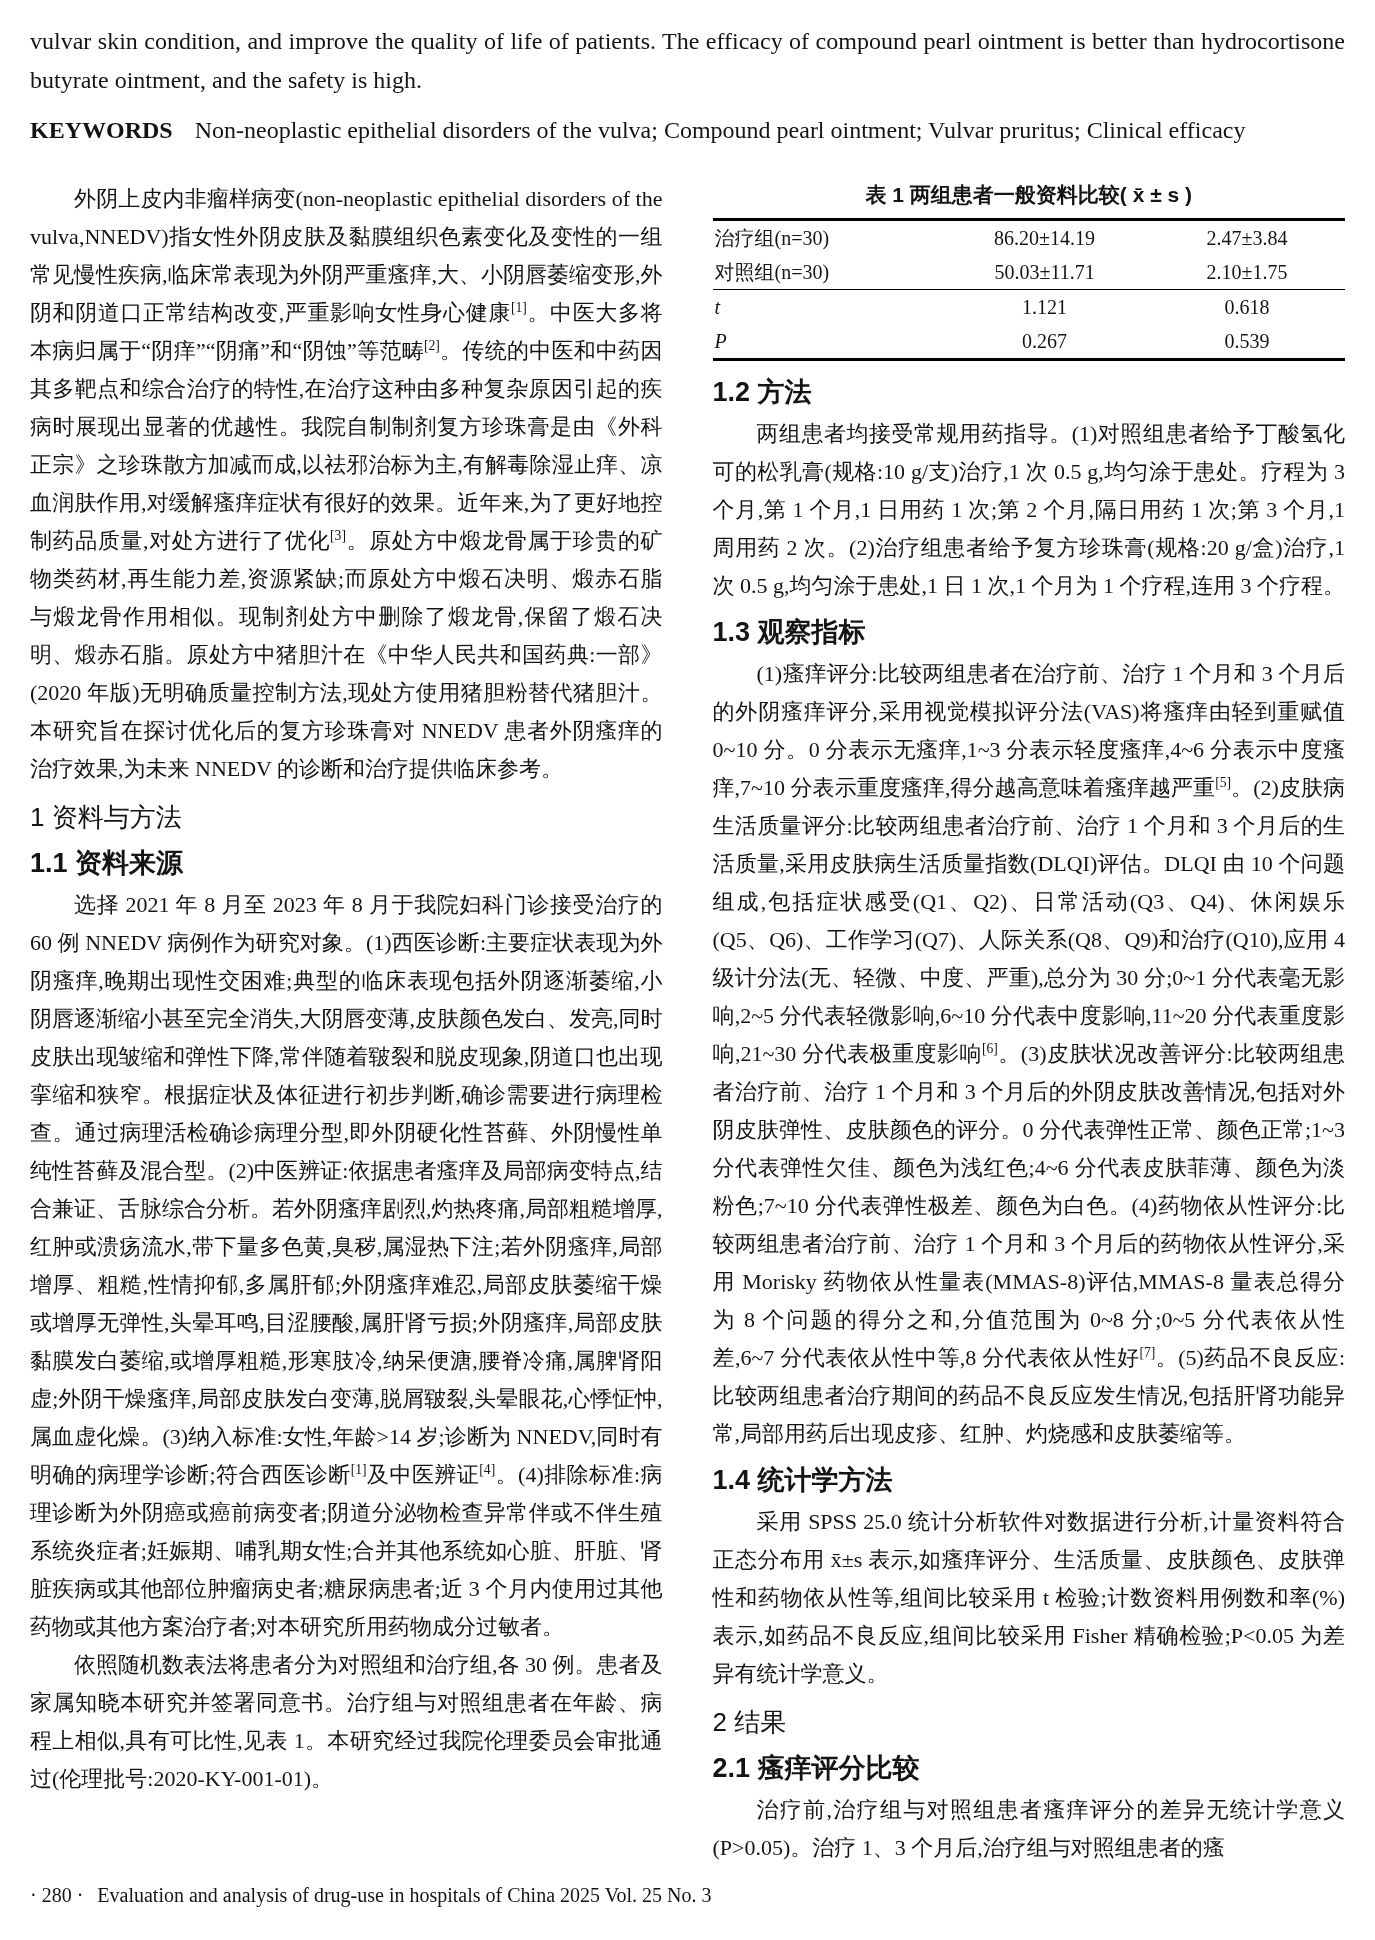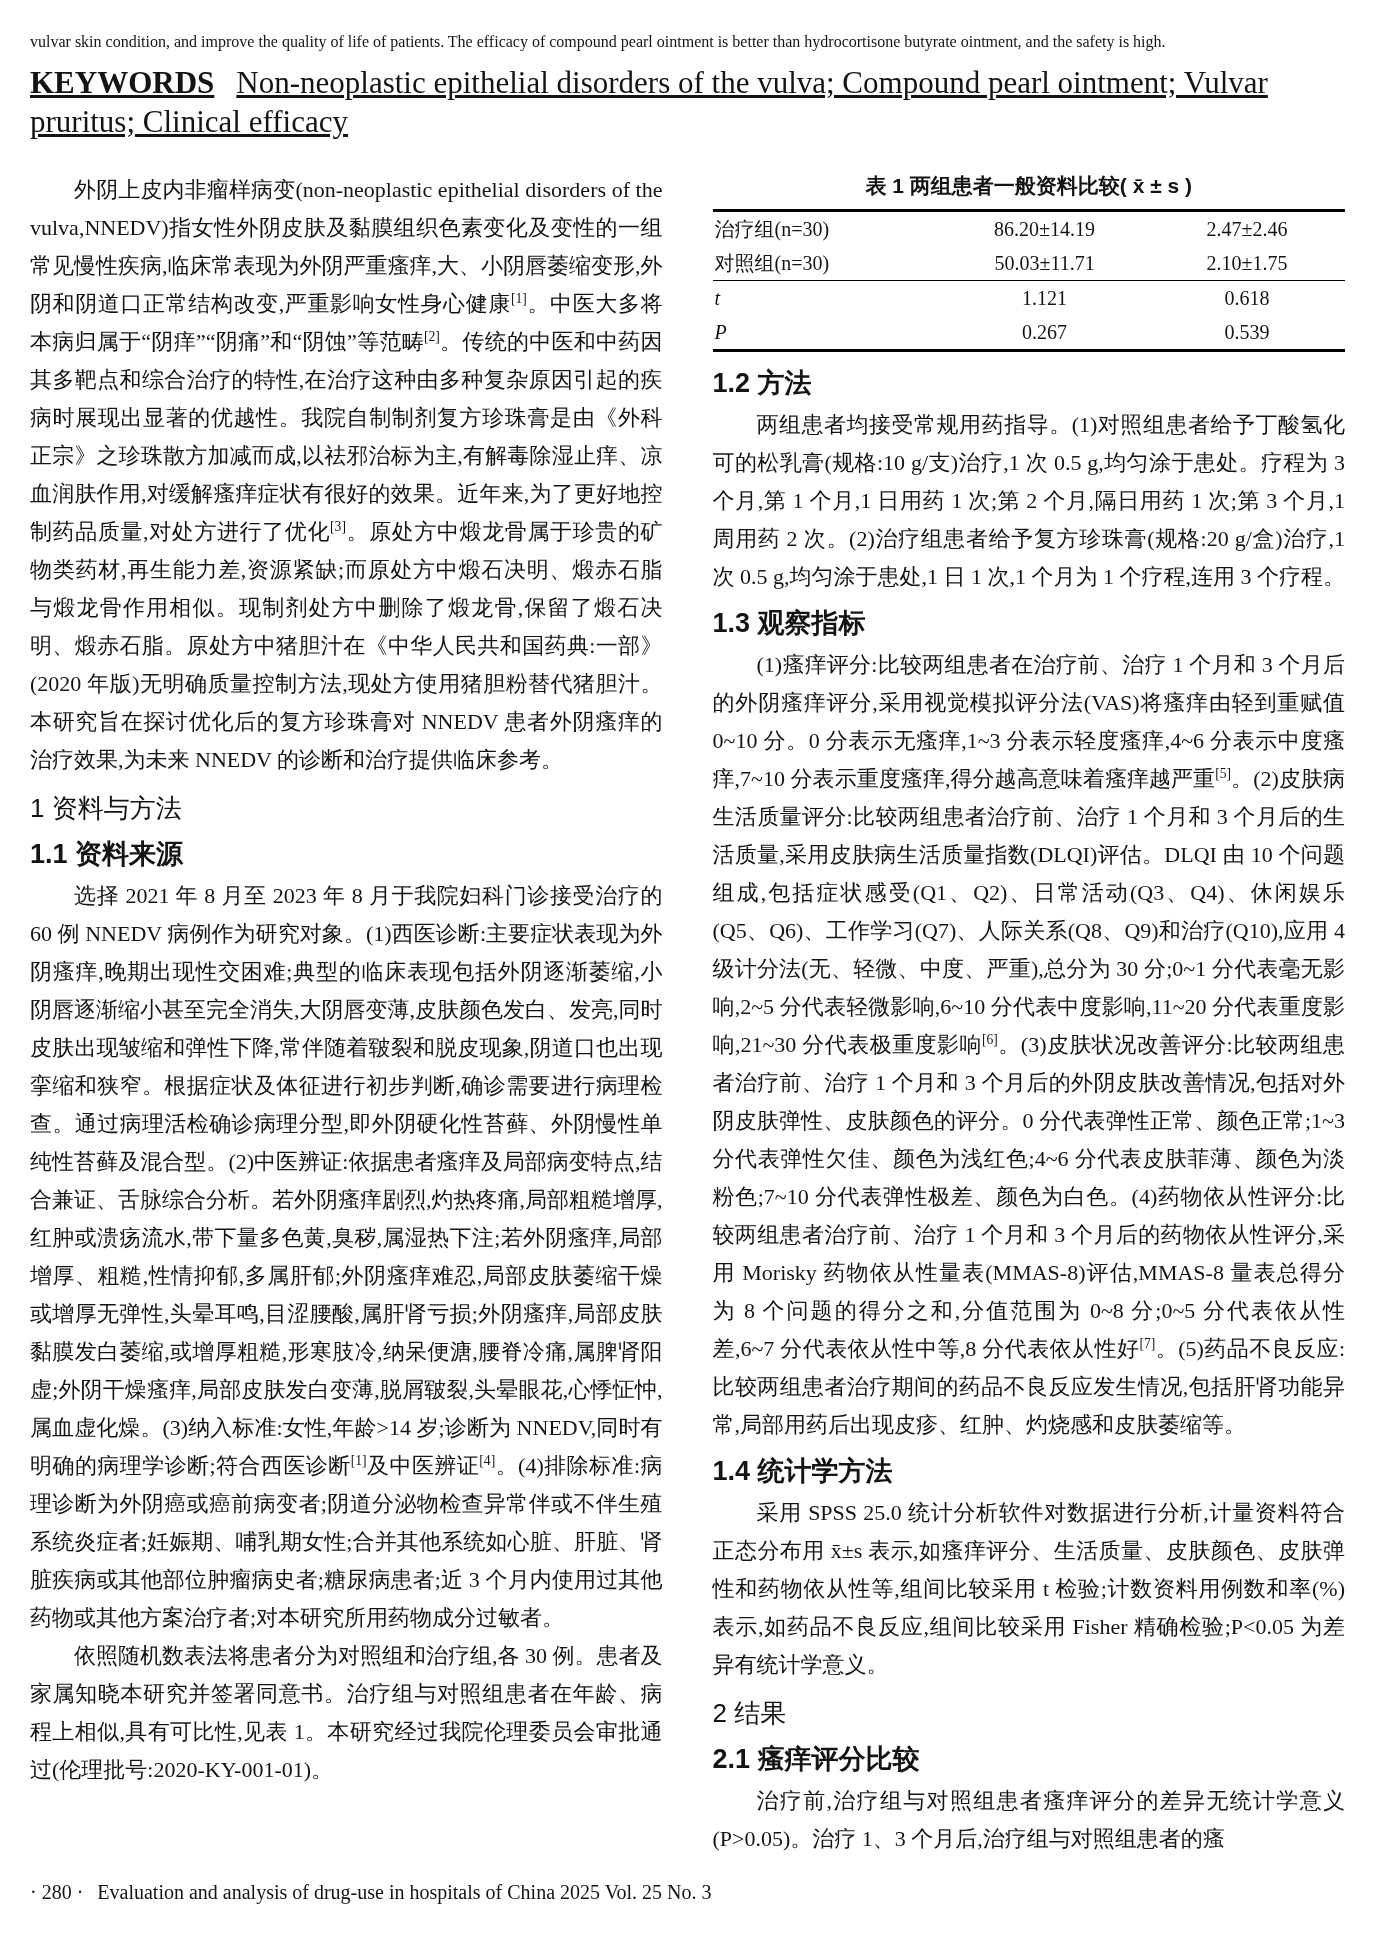--- a/index.html
+++ b/index.html
@@ -5,23 +5,23 @@
   html,body { margin:0; padding:0; background:#e8e8e8; }
   .page {
     width:1375px; height:1940px; box-sizing:border-box;
     margin:0 auto; background:#ffffff; color:#141414;
     padding:22px 30px 34px 30px;
     display:flex; flex-direction:column; overflow:hidden;
     font-family:"Liberation Serif","DejaVu Serif",serif;
   }
   
   .abstract-tail {
-    font-size:16px; line-height:39px; text-align:justify; margin:0;
+    font-size:24px; line-height:39px; text-align:justify; margin:0;
   }
-  .keywords-line { font-size:31px; line-height:39px; margin-top:2px;text-decoration:underline; }
+  .keywords-line { font-size:24px; line-height:39px; margin-top:11px; }
   .kw-label { font-weight:bold; margin-right:22px; }
   
   .columns { display:flex; gap:50px; margin-top:30px; flex:1 1 auto; align-items:flex-start;justify-content:flex-end; }
   .col { width:633px; font-size:22px; line-height:38px; text-align:justify; }
   .body-p { margin:0; text-indent:2em; }
   .sec-h1 {
     font-family:"Liberation Sans","DejaVu Sans",sans-serif;
     font-size:26px; font-weight:normal; margin:10px 0 6px 0; text-align:left; text-indent:0;
   }
   .sec-h2 {
@@ -78,21 +78,21 @@
       </div>
 
     <div class="col" id="right-col">
       <div class="tbl-wrap">
         <div class="tbl-title">表 1  两组患者一般资料比较( x̄ ± s )</div>
         <table class="stat-table">
           <tbody id="table1-body">
               <tr class="data-row">
                 <td class="c0">治疗组(n=30)</td>
                 <td class="c1">86.20±14.19</td>
-                <td class="c2">2.47±2.46</td>
+                <td class="c2">2.47±3.84</td>
               </tr>
               <tr class="data-last">
                 <td class="c0">对照组(n=30)</td>
                 <td class="c1">50.03±11.71</td>
                 <td class="c2">2.10±1.75</td>
               </tr>
               <tr class="stat-row">
                 <td class="c0 it">t</td>
                 <td class="c1">1.121</td>
                 <td class="c2">0.618</td>

